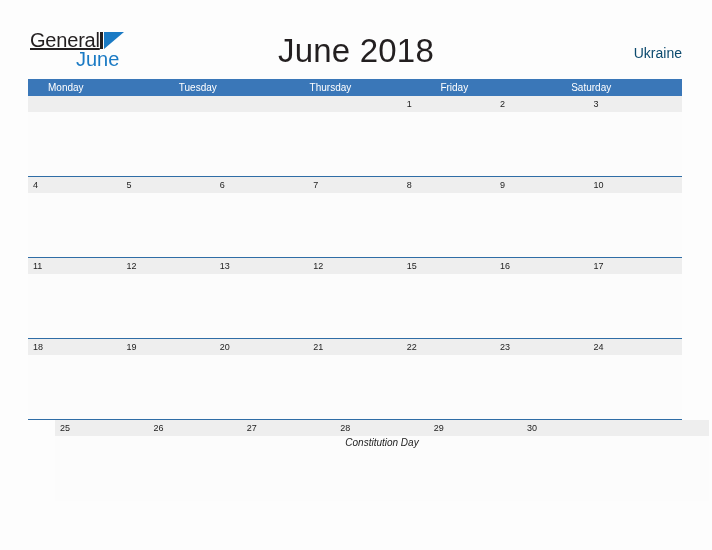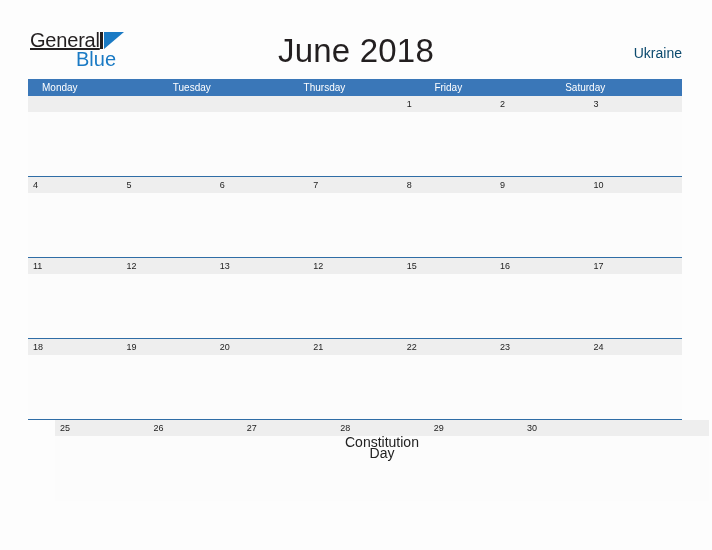--- a/index.html
+++ b/index.html
@@ -121,21 +121,21 @@
     display: flex;
     width: 654px;
     height: 17px;
     background: #3a77b8;
   }
   .cal-head .dow {
     flex: 1 1 0;
     font-size: 10px;
     color: #ffffff;
     line-height: 17px;
-    padding-left: 14px;
+    padding-left: 20px;
     box-sizing: border-box;
     font-family: "Liberation Sans", sans-serif;
     white-space: nowrap;
     overflow: hidden;
   }
 
   .week-row {
     width: 654px;
     height: 81px;
     box-sizing: border-box;
@@ -168,42 +168,43 @@
     box-sizing: border-box;
     font-family: "Liberation Sans", sans-serif;
   }
   .body-cell {
     flex: 1 1 0;
     box-sizing: border-box;
     padding: 1px 3px 0 3px;
     text-align: center;
   }
   .event {
-    font-size: 14px;
+    font-size: 10px;
     color: #222222;
     line-height: 11px;
     font-family: "Liberation Sans", sans-serif;
     display: block;
+    font-style: italic;
   }
 </style>
 </head>
 <body>
 
 <div class="page-header">
 
   <div class="logo">
     <div class="logo-row1">
       <span class="logo-general">General</span>
       <span class="logo-mark">
         <span class="bar"></span>
         <span class="tri"></span>
       </span>
     </div>
     <div class="logo-row2">
-      <span class="logo-blue-lue">Blue</span>
+      <span class="logo-blue-lue">June</span>
     </div>
   </div>
 
   <div class="cal-title">June 2018</div>
 
   <div class="cal-country">Ukraine</div>
 
 </div>
 
 <div class="cal-wrap">

